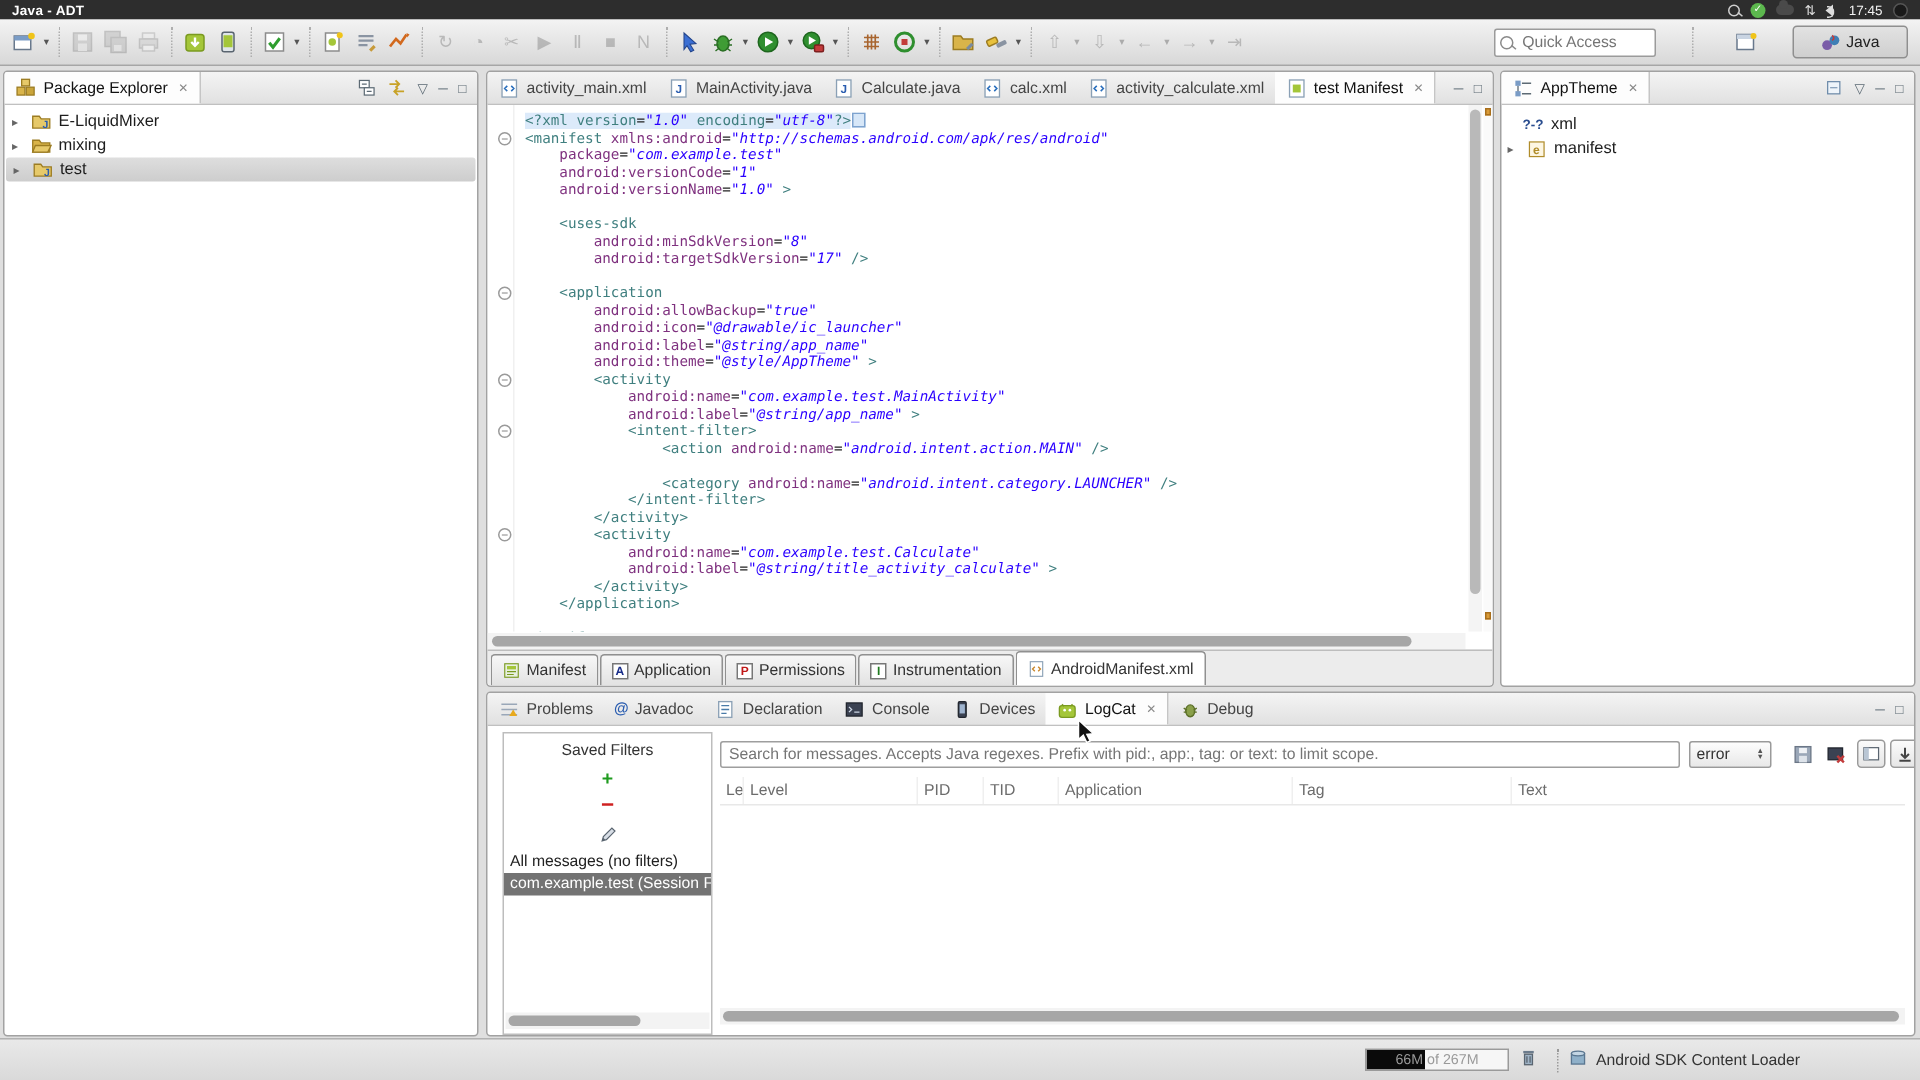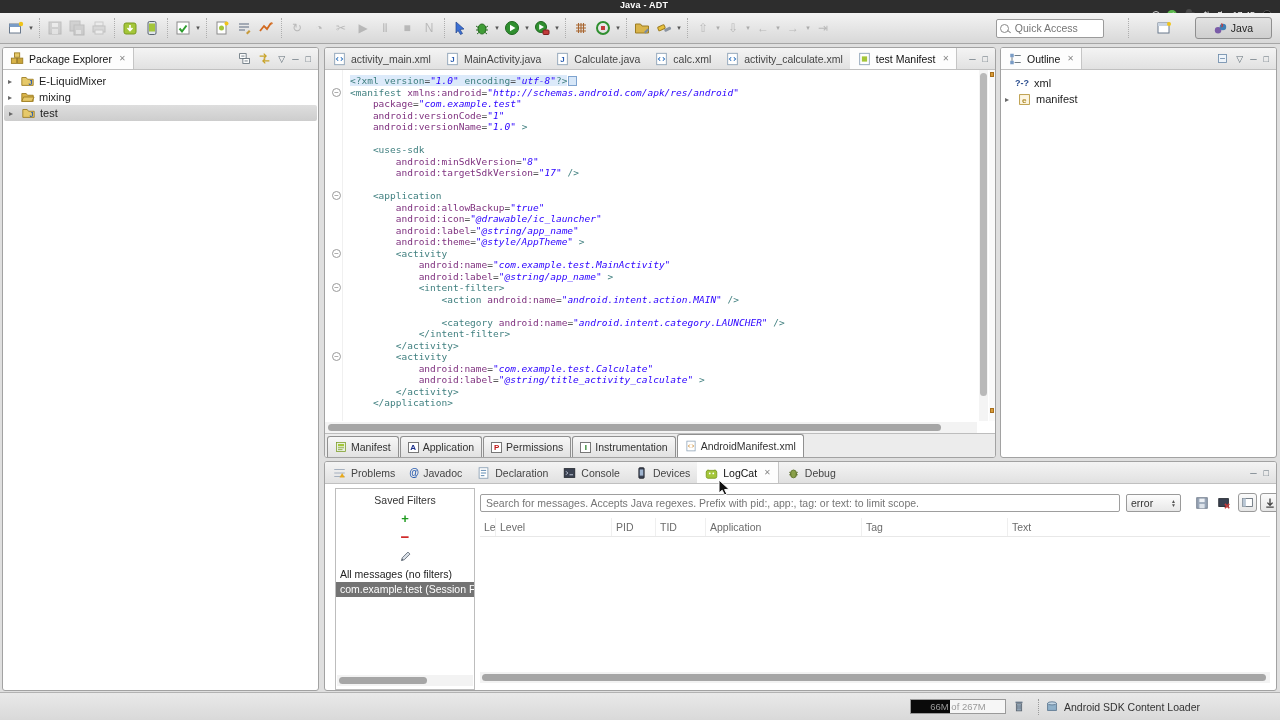--- a/index.html
+++ b/index.html
@@ -1,21 +1,21 @@
 <!DOCTYPE html>
 <html><head>
 <meta charset="utf-8">
 <style>
   *{box-sizing:border-box;margin:0;padding:0;}
   html,body{width:1280px;height:720px;}
   body{position:relative;font-family:"Liberation Sans",sans-serif;background:#dfdfdf;overflow:hidden;color:#222;}
 
   
   .sysbar{position:absolute;left:0;top:0;width:1280px;height:13px;background:#2d2d2d;color:#fff;
-    display:flex;align-items:center;font-size:9px;flex-direction:column;}
+    display:flex;align-items:center;font-size:9px;}
   .sysbar .title{font-weight:bold;margin-left:8px;letter-spacing:.2px;}
   .tray{margin-left:auto;display:flex;align-items:center;gap:7px;margin-right:8px;}
   .tray-mag{width:8px;height:8px;border:1.3px solid #cfcfcf;border-radius:50%;position:relative;}
   .tray-mag::after{content:"";position:absolute;width:4px;height:1.3px;background:#cfcfcf;right:-3px;bottom:-1px;transform:rotate(40deg);}
   .tray-check{width:10px;height:10px;border-radius:50%;background:#5cb84e;color:#fff;font-size:7px;line-height:10px;text-align:center;}
   .tray-cloud{width:12px;height:7px;background:#4a4a4a;border-radius:4px;position:relative;}
   .tray-cloud::before{content:"";position:absolute;left:2px;top:-3px;width:6px;height:6px;background:#4a4a4a;border-radius:50%;}
   .tray-arrows{font-size:9px;color:#dcdcdc;line-height:10px;}
   .tray-spk{width:0;height:0;border-top:4px solid transparent;border-bottom:4px solid transparent;border-right:5px solid #dcdcdc;position:relative;margin-right:3px;}
   .tray-spk::after{content:"";position:absolute;left:1px;top:-3px;width:4px;height:6px;border:1px solid #dcdcdc;border-left:none;border-radius:0 4px 4px 0;}
@@ -491,21 +491,21 @@
 </div>
 
 <div class="view" style="left:1000px;top:47px;width:277px;height:411px;">
   <div class="vtabs">
     <div class="vtab active">
       <svg class="mini" viewBox="0 0 16 16">
           <rect x="2" y="2" width="4" height="4" fill="#7a9cc6"></rect>
           <rect x="2" y="10" width="4" height="4" fill="#7a9cc6"></rect>
           <path d="M7 4h7M7 12h7M4 6v4" stroke="#5c6a74"></path>
         </svg>
-      <span>Outline</span>
+      <span>AppTheme</span>
       <span class="close">✕</span>
     </div>
     <div class="vtools">
       <svg width="13" height="13" viewBox="0 0 16 16">
           <rect x="3" y="3" width="10" height="10" fill="#eef4fa" stroke="#6a88a8"></rect>
           <path d="M5 8h6" stroke="#6a88a8"></path>
         </svg>
       <span class="vt-glyph">▽</span>
       <span class="vt-glyph">─</span>
       <span class="vt-glyph">□</span>

